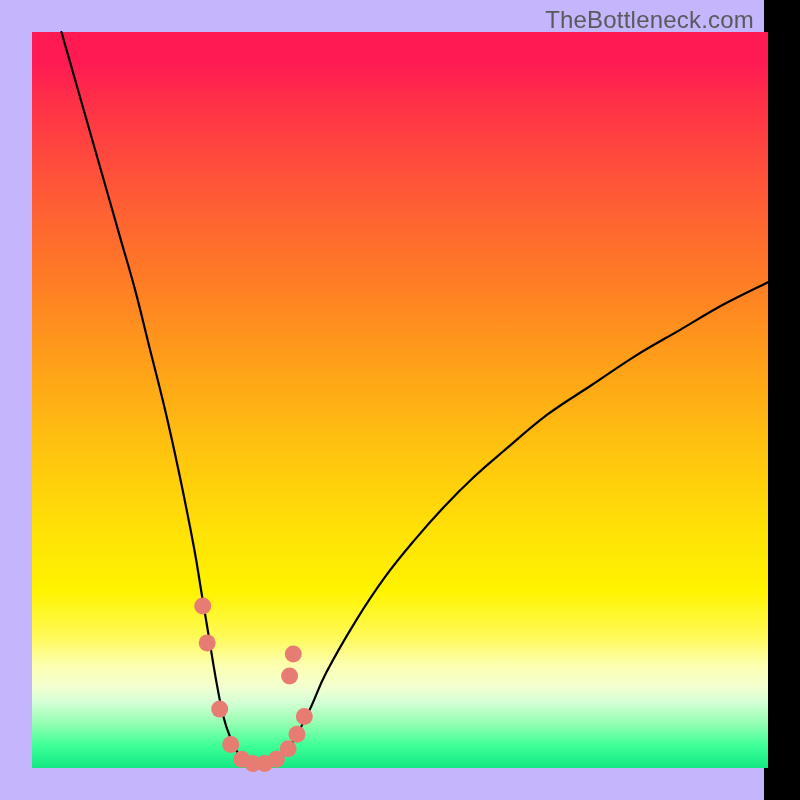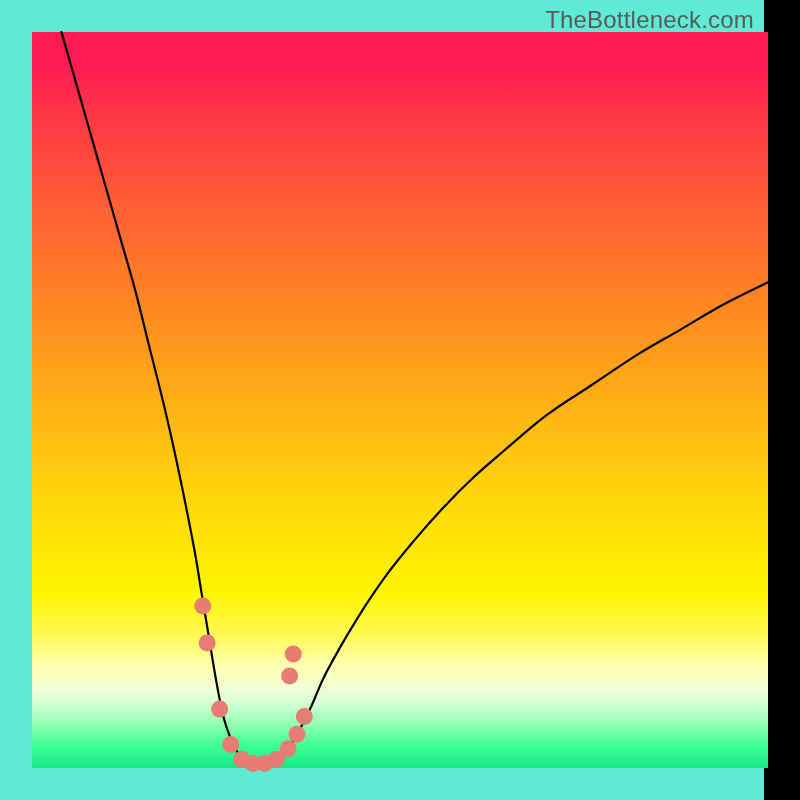--- a/index.html
+++ b/index.html
@@ -10,21 +10,21 @@
     background: #000000;
     overflow: hidden;
     font-family: Arial, Helvetica, sans-serif;
   }
   .frame {
     position: absolute;
     left: 0;
     top: 0;
     width: 764px;
     height: 800px;
-    background: #5eead4;
+    background: #c4b5fd;
   }
   .plot-area {
     position: absolute;
     left: 32px;
     top: 32px;
     width: 736px;
     height: 736px;
     
     background: linear-gradient(
       to bottom,

